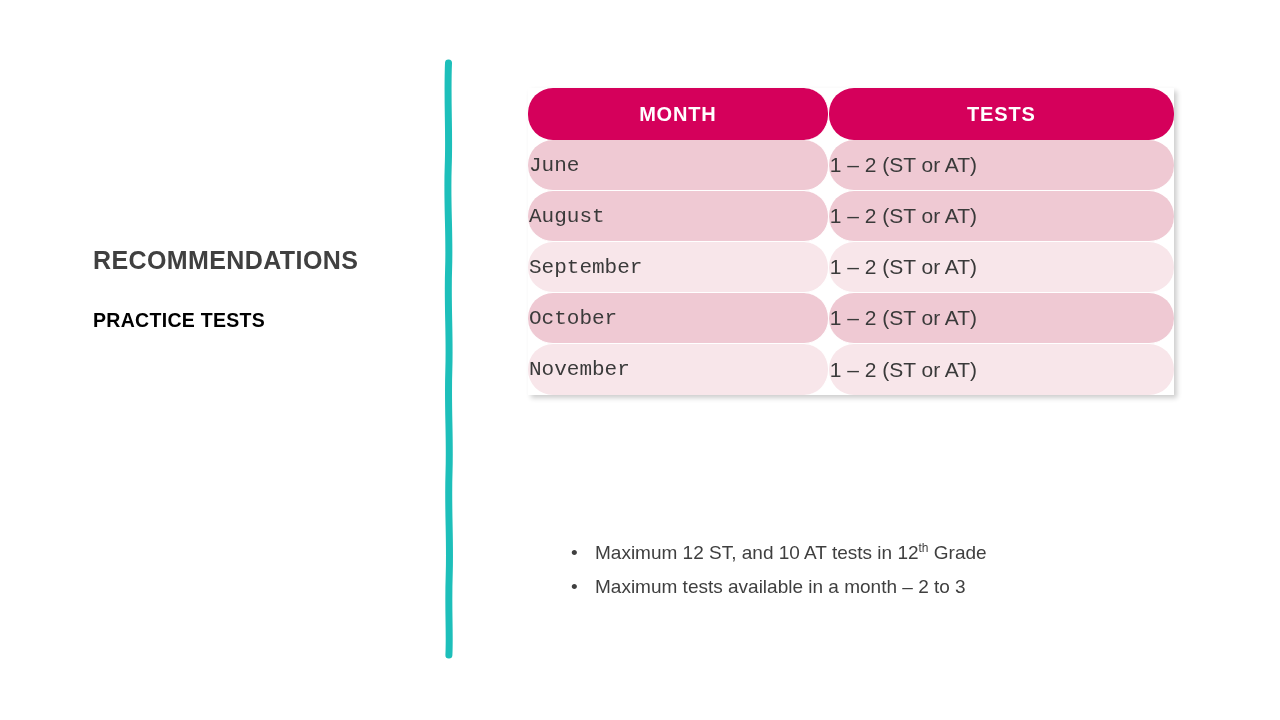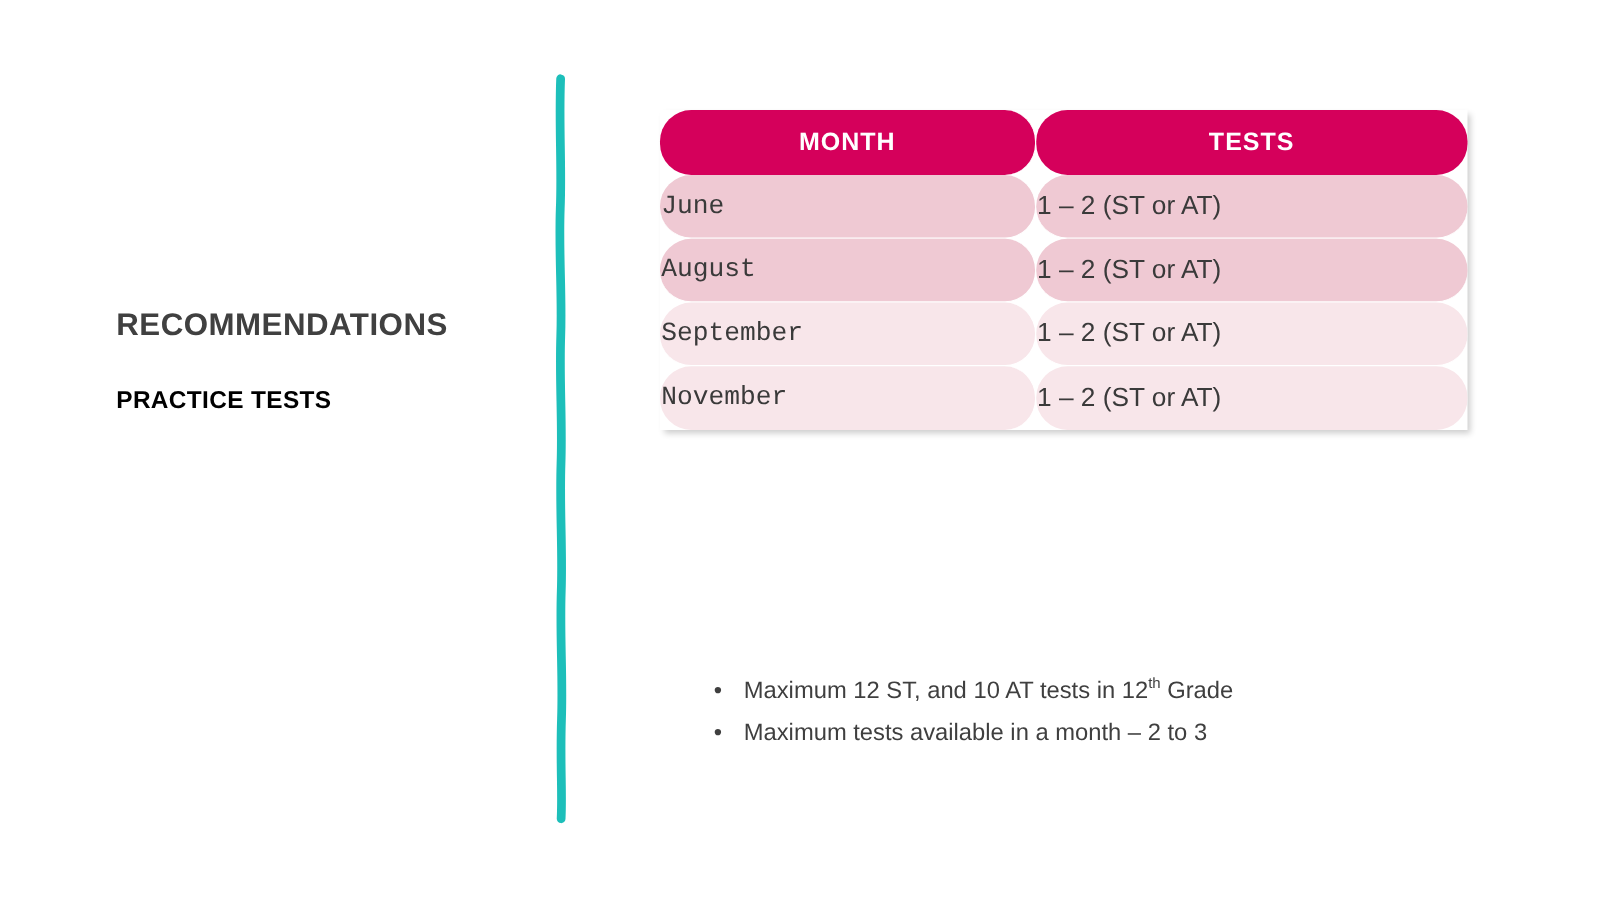--- a/index.html
+++ b/index.html
@@ -121,20 +121,24 @@
           <td class="col-tests">1 – 2 (ST or AT)</td>
         </tr>
         <tr class="odd">
           <td class="col-month">August</td>
           <td class="col-tests">1 – 2 (ST or AT)</td>
         </tr>
         <tr class="even">
           <td class="col-month">September</td>
           <td class="col-tests">1 – 2 (ST or AT)</td>
         </tr>
+        <tr class="odd">
+          <td class="col-month">October</td>
+          <td class="col-tests">1 – 2 (ST or AT)</td>
+        </tr>
         <tr class="even">
           <td class="col-month">November</td>
           <td class="col-tests">1 – 2 (ST or AT)</td>
         </tr>
       </tbody>
     </table>
   </div>
 
   <div class="bullets">
     <div class="bullet-item">

